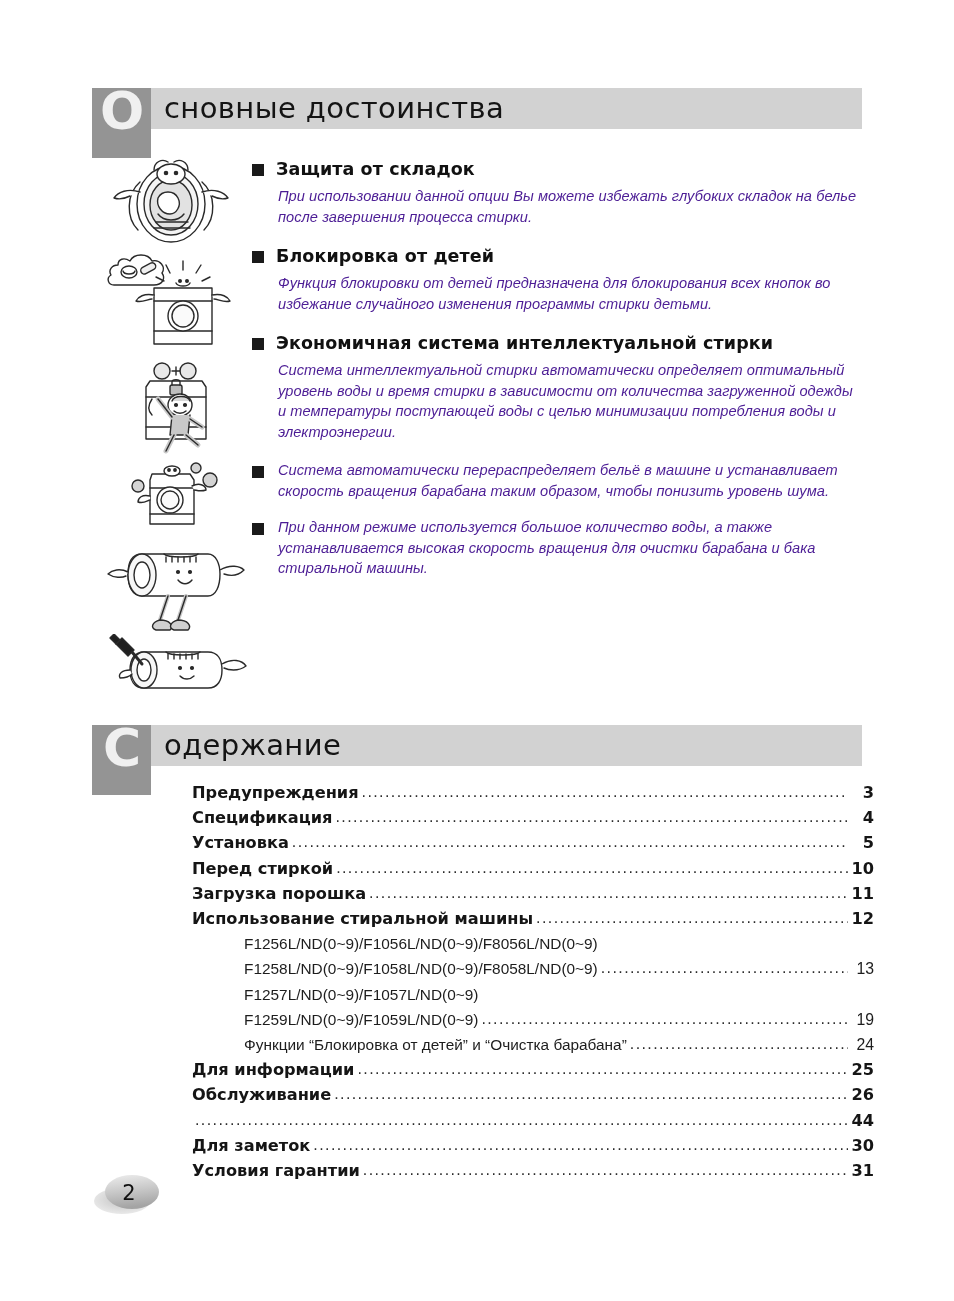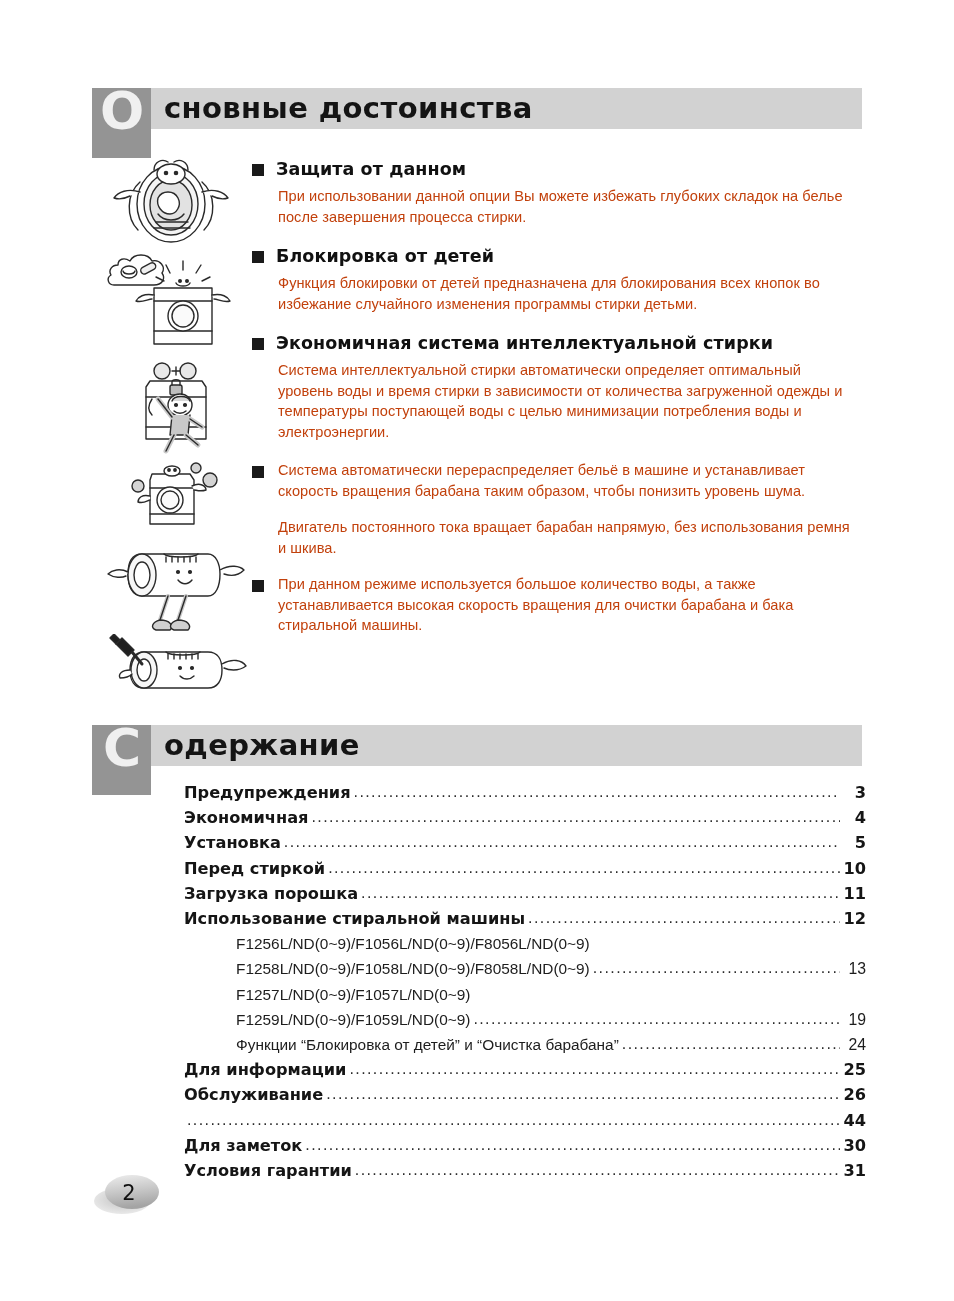--- a/index.html
+++ b/index.html
@@ -37,21 +37,21 @@
     line-height: 46px;
     text-align: center;
     font-family: "DejaVu Sans", sans-serif;
     letter-spacing: -1px;
   }
   .section-header .title {
     position: absolute;
     left: 72px;
     top: 3px;
     font-size: 29px;
-    font-weight: bold;
+    font-weight: normal;
     letter-spacing: 0.4px;
     color: #141414;
     white-space: nowrap;
     font-family: "DejaVu Sans", sans-serif;
   }
 
   #advantages-header { top: 88px; }
   #contents-header  { top: 725px; }
 
   
@@ -77,42 +77,43 @@
     position: absolute;
     left: 0;
     top: 6px;
     width: 12px;
     height: 12px;
     background: #1a1a1a;
   }
   .adv-body {
     font-size: 14.6px;
     line-height: 20.5px;
-    color: #c2410c;
+    color: #4c1d95;
     margin: 0 8px 0 0;
     padding-left: 26px;
     letter-spacing: 0.05px;
+    font-style: italic;
   }
 
   .adv-gap-1 { margin-bottom: 18px; }
   .adv-gap-2 { margin-bottom: 18px; }
   .adv-gap-3 { margin-bottom: 18px; }
   .adv-gap-4 { margin-bottom: 16px; }
   .adv-gap-5 { margin-bottom: 16px; }
 
   
   .illus {
     position: absolute;
     left: 96px;
   }
 
   
   #toc {
     position: absolute;
-    left: 184px;
+    left: 192px;
     top: 780px;
     width: 682px;
   }
   .toc-row {
     display: flex;
     align-items: baseline;
     font-size: 16.5px;
     line-height: 25.2px;
     color: #151515;
     white-space: nowrap;
@@ -319,21 +320,21 @@
     <path d="M24 18 L34 30" stroke-width="3"></path>
   </g>
 </svg>
 </div>
 
 <div id="advantages-list">
 
   <div class="adv-item adv-gap-1">
     <div class="adv-heading">
       <span class="sq"></span>
-      <span>Защита от данном</span>
+      <span>Защита от складок</span>
     </div>
     <p class="adv-body">При использовании данной опции Вы можете избежать глубоких складок на белье после завершения процесса стирки.</p>
   </div>
 
   <div class="adv-item adv-gap-3">
     <div class="adv-heading">
       <span class="sq"></span>
       <span>Блокировка от детей</span>
     </div>
     <p class="adv-body">Функция блокировки от детей предназначена для блокирования всех кнопок во избежание случайного изменения программы стирки детьми.</p>
@@ -348,21 +349,20 @@
   </div>
 
   <div class="adv-item adv-gap-4">
     <div class="adv-heading" style="max-width:530px;">
       <span class="sq"></span>
     </div>
     <p class="adv-body">Система автоматически перераспределяет бельё в машине и устанавливает скорость вращения барабана таким образом, чтобы понизить уровень шума.</p>
   </div>
 
   <div class="adv-item adv-gap-5">
-    <p class="adv-body">Двигатель постоянного тока вращает барабан напрямую, без использования ремня и шкива.</p>
   </div>
 
   <div class="adv-item">
     <div class="adv-heading">
       <span class="sq"></span>
     </div>
     <p class="adv-body">При данном режиме используется большое количество воды, а также устанавливается высокая скорость вращения для очистки барабана и бака стиральной машины.</p>
   </div>
 
 </div>
@@ -372,21 +372,21 @@
   <div class="title">одержание</div>
 </div>
 
 <div id="toc">
     <div class="toc-row level1">
       <span class="toc-label">Предупреждения</span>
       <span class="toc-dots">...........................................................................................................................................</span>
       <span class="toc-page">3</span>
     </div>
     <div class="toc-row level1">
-      <span class="toc-label">Экономичная</span>
+      <span class="toc-label">Спецификация</span>
       <span class="toc-dots">...........................................................................................................................................</span>
       <span class="toc-page">4</span>
     </div>
     <div class="toc-row level1">
       <span class="toc-label">Установка</span>
       <span class="toc-dots">...........................................................................................................................................</span>
       <span class="toc-page">5</span>
     </div>
     <div class="toc-row level1">
       <span class="toc-label">Перед стиркой</span>

